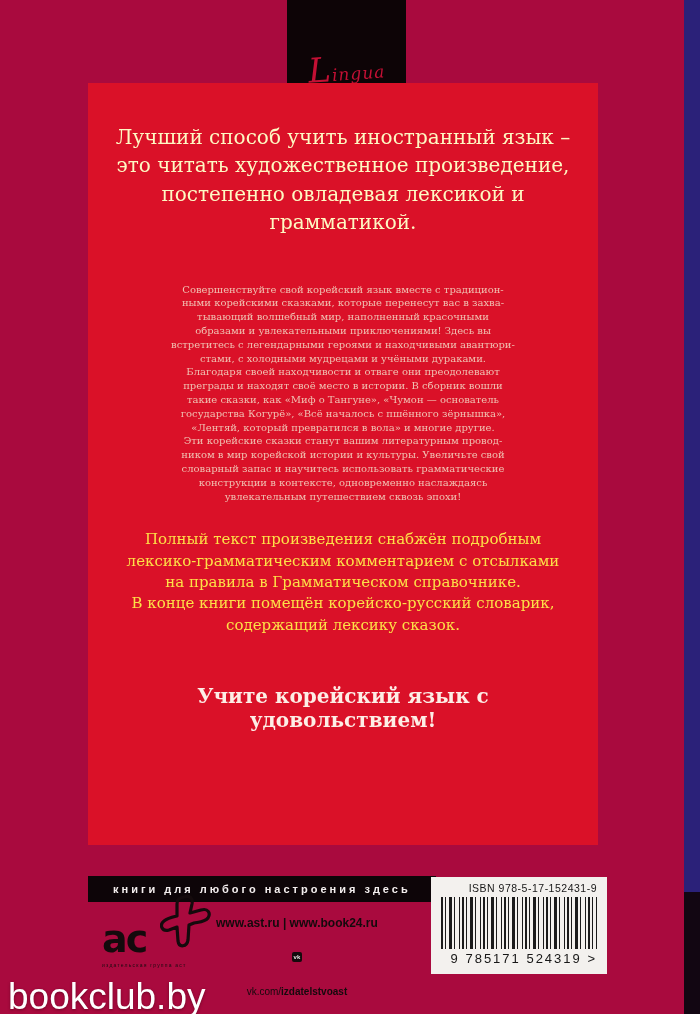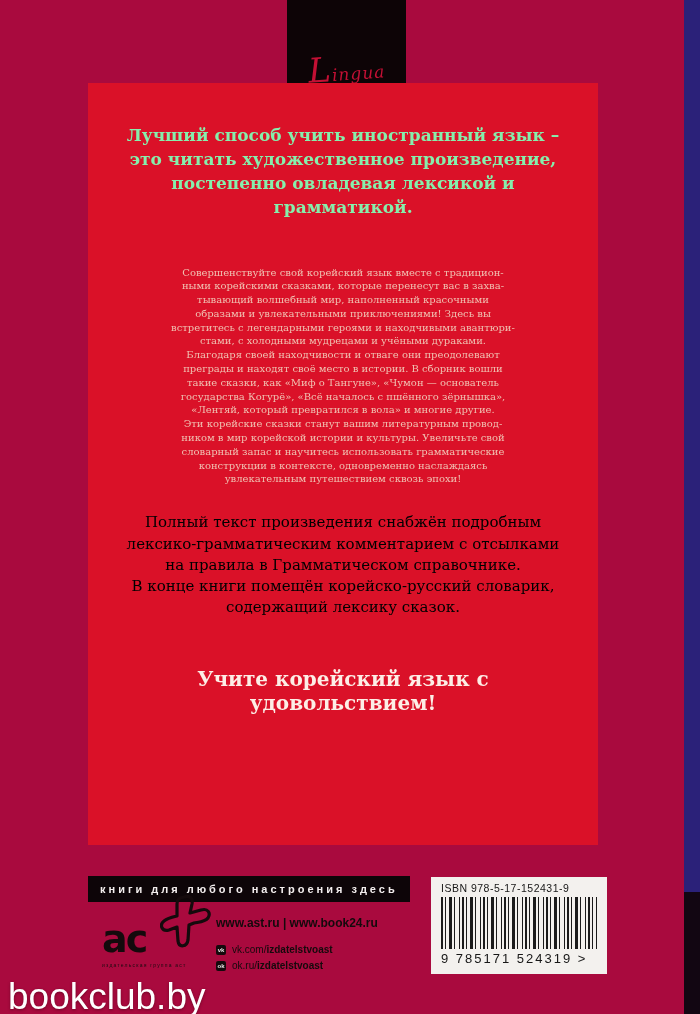--- a/index.html
+++ b/index.html
@@ -14,45 +14,45 @@
   
   .logo-box{position:absolute;left:287px;top:0;width:119px;height:95px;background:#0d0406;
             display:flex;align-items:flex-end;justify-content:center;padding-bottom:7px;box-sizing:border-box;}
   .lingua{font-family:"DejaVu Serif",serif;font-style:italic;color:#c31034;
           font-size:17px;letter-spacing:1px;transform:rotate(-4deg);}
   .lingua::first-letter{font-size:34px;}
 
   
   .panel{position:absolute;left:88px;top:83px;width:510px;height:762px;background:#da1128;
          box-sizing:border-box;padding:40px 16px 0 16px;text-align:center;}
-  .quote{white-space:pre-line;color:#86efac;font-weight:bold;font-size:17px;line-height:1.42;}
+  .quote{white-space:pre-line;color:#fef9c3;font-weight:normal;font-size:20px;line-height:1.42;}
   .body-par{white-space:pre-line;color:#f0c2b2;font-size:10px;line-height:1.38;margin-top:46px;}
-  .body-par2{white-space:pre-line;color:#000000;font-size:15px;line-height:1.42;margin-top:26px;}
+  .body-par2{white-space:pre-line;color:#fde047;font-size:15px;line-height:1.42;margin-top:26px;}
   .cta{color:#fdeee6;font-weight:bold;font-size:20px;margin-top:48px;}
 
   
   .banner{position:absolute;left:88px;top:876px;height:26px;background:#0d0508;color:#f3eeee;
           font-family:"Liberation Sans",sans-serif;font-weight:bold;font-size:11px;
-          letter-spacing:3px;display:flex;align-items:center;padding:0 12px;text-align:center;}
+          letter-spacing:3px;display:flex;align-items:center;padding:0 25px;text-align:center;}
   .ast-logo{position:absolute;left:102px;top:898px;width:115px;height:76px;}
   .ast-letters{position:absolute;left:0;bottom:16px;font-family:"DejaVu Sans",sans-serif;
                font-weight:bold;font-size:38px;color:#140a0c;letter-spacing:-2px;line-height:1;}
   .ast-cross{position:absolute;left:58px;top:-4px;}
   .ast-caption{position:absolute;left:0;bottom:6px;width:112px;font-family:"Liberation Sans",sans-serif;
                font-size:5px;letter-spacing:1.2px;color:#1a0c10;white-space:nowrap;overflow:hidden;}
   .links{position:absolute;left:216px;top:916px;font-family:"Liberation Sans",sans-serif;color:#140a0c;}
-  .sites{font-weight:bold;font-size:12px;margin-bottom:14px;}
-  .social-row{display:flex;align-items:center;gap:6px;font-size:10px;margin-top:5px;}
+  .sites{font-weight:bold;font-size:12px;margin-bottom:22px;}
+  .social-row{display:flex;align-items:center;gap:24px;font-size:10px;margin-top:20px;flex-direction:column;}
   .sq-icon{width:10px;height:10px;background:#140a0c;border-radius:2px;display:flex;
            align-items:center;justify-content:center;color:#e8e4e4;font-size:6px;font-weight:bold;}
   .social-handle{font-weight:bold;}
 
   
   .barcode{position:absolute;left:431px;top:877px;width:176px;height:97px;background:#f3f1ee;
-           box-sizing:border-box;padding:5px 10px 0 10px;text-align:left;
+           box-sizing:border-box;padding:5px 10px 0 10px;text-align:right;
            font-family:"Liberation Sans",sans-serif;color:#171717;}
   .isbn{font-size:10.5px;letter-spacing:.5px;}
   .bars{height:52px;margin-top:3px;
         background:repeating-linear-gradient(90deg,
           #1b1b1b 0 2px,#f3f1ee 2px 4px,#1b1b1b 4px 5px,#f3f1ee 5px 8px,
           #1b1b1b 8px 11px,#f3f1ee 11px 13px,#1b1b1b 13px 14px,#f3f1ee 14px 18px,
           #1b1b1b 18px 19px,#f3f1ee 19px 21px);}
   .bc-digits{font-size:13px;letter-spacing:2px;margin-top:2px;white-space:nowrap;}
 
   .watermark{position:absolute;left:8px;top:950px;color:#ffffff;

